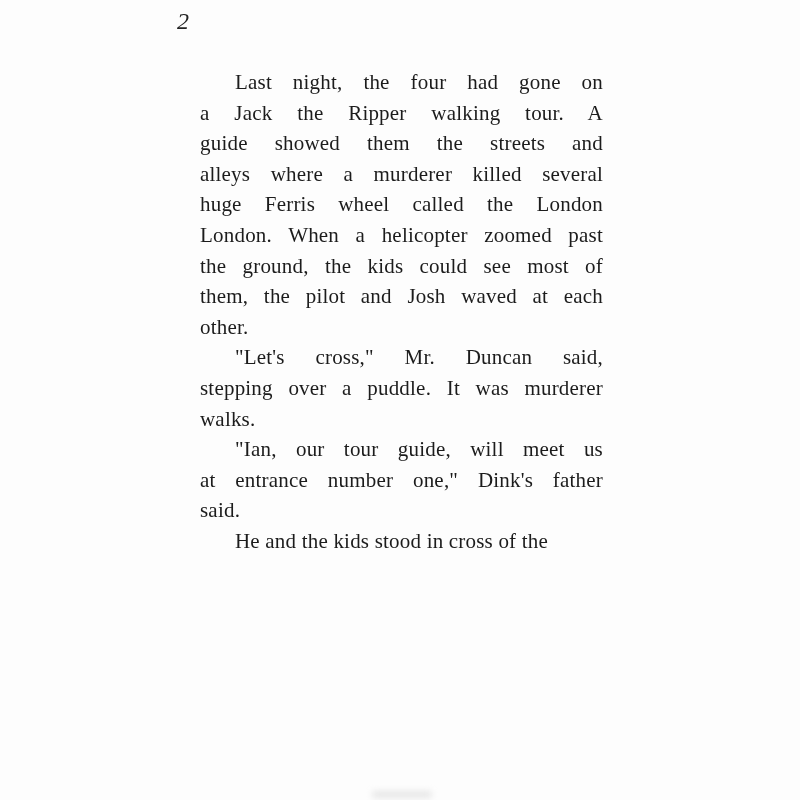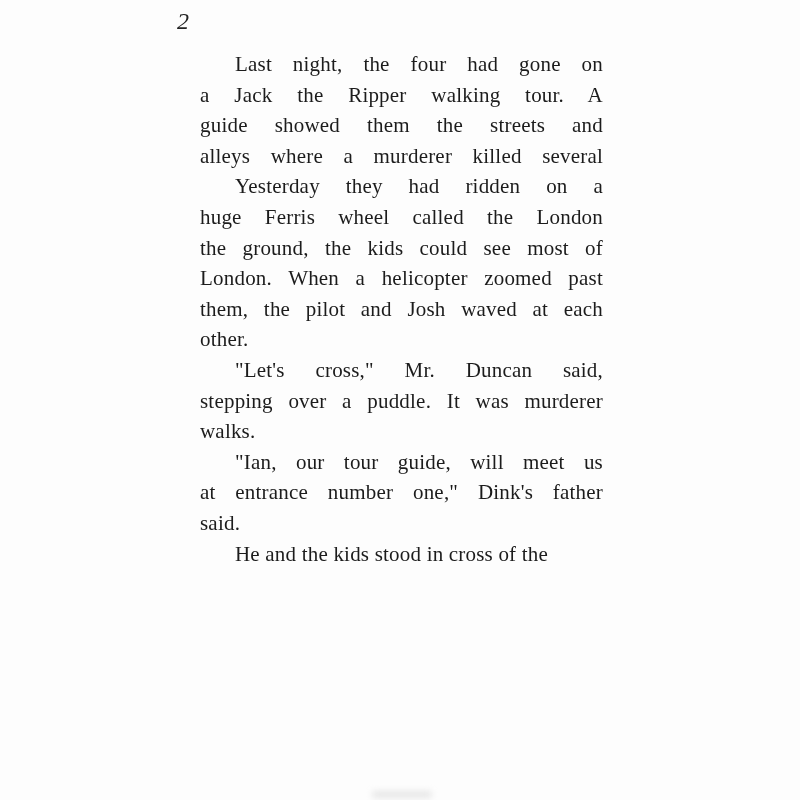--- a/index.html
+++ b/index.html
@@ -25,21 +25,21 @@
     top: 8px;
     font-family: "Liberation Serif", serif;
     font-style: italic;
     font-size: 24px;
     line-height: 26px;
     color: #222;
   }
   .text-block {
     position: absolute;
     left: 200px;
-    top: 49px;
+    top: 67px;
     width: 403px;
     color: #1c1c1c;
   }
   .line {
     font-family: "Liberation Serif", serif;
     font-size: 21px;
     line-height: 30.6px;
     white-space: nowrap;
     letter-spacing: 0.2px;
   }
@@ -65,24 +65,23 @@
 </head>
 <body style="background: rgb(253, 253, 253);">
 
 <div class="book-page">
   <div class="page-number">2</div>
   <div class="text-block" style="color: rgb(28, 28, 28);">
       <div class="line indent jl">Last night, the four had gone on</div>
       <div class="line jl">a Jack the Ripper walking tour. A</div>
       <div class="line jl">guide showed them the streets and</div>
       <div class="line jl">alleys where a murderer killed several</div>
-      <div class="line indent jl">Yesterday they had ridden on a</div>
       <div class="line jl">huge Ferris wheel called the London</div>
+      <div class="line jl">London. When a helicopter zoomed past</div>
       <div class="line jl">the ground, the kids could see most of</div>
-      <div class="line jl">London. When a helicopter zoomed past</div>
       <div class="line jl">them, the pilot and Josh waved at each</div>
       <div class="line">other.</div>
       <div class="line indent jl">"Let's cross," Mr. Duncan said,</div>
       <div class="line jl">stepping over a puddle. It was murderer</div>
       <div class="line">walks.</div>
       <div class="line indent jl">"Ian, our tour guide, will meet us</div>
       <div class="line jl">at entrance number one," Dink's father</div>
       <div class="line">said.</div>
       <div class="line indent">He and the kids stood in cross of the</div>
     </div>

